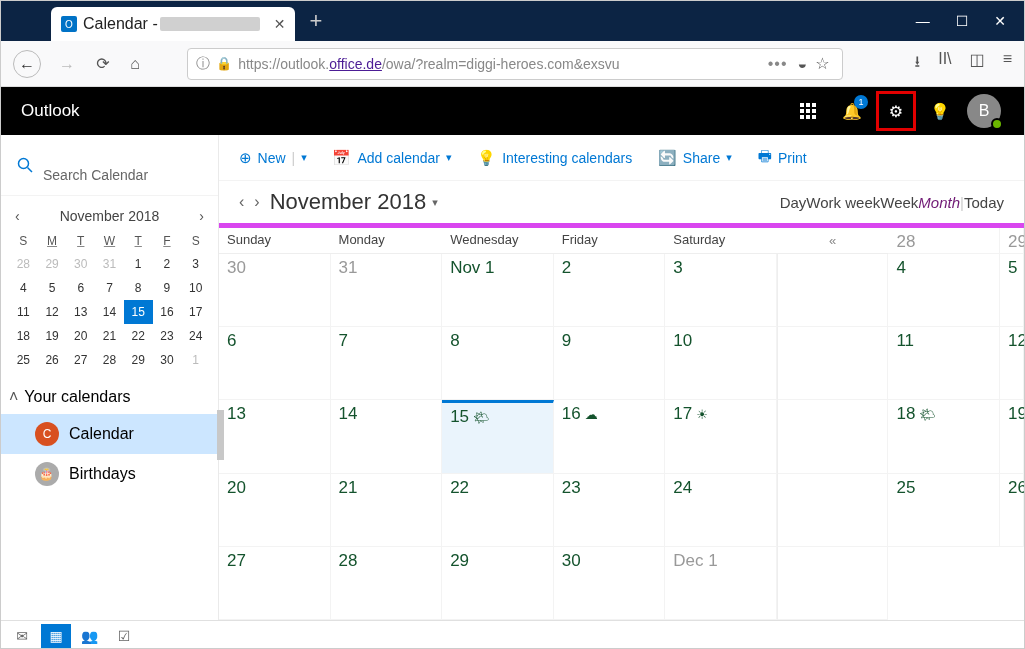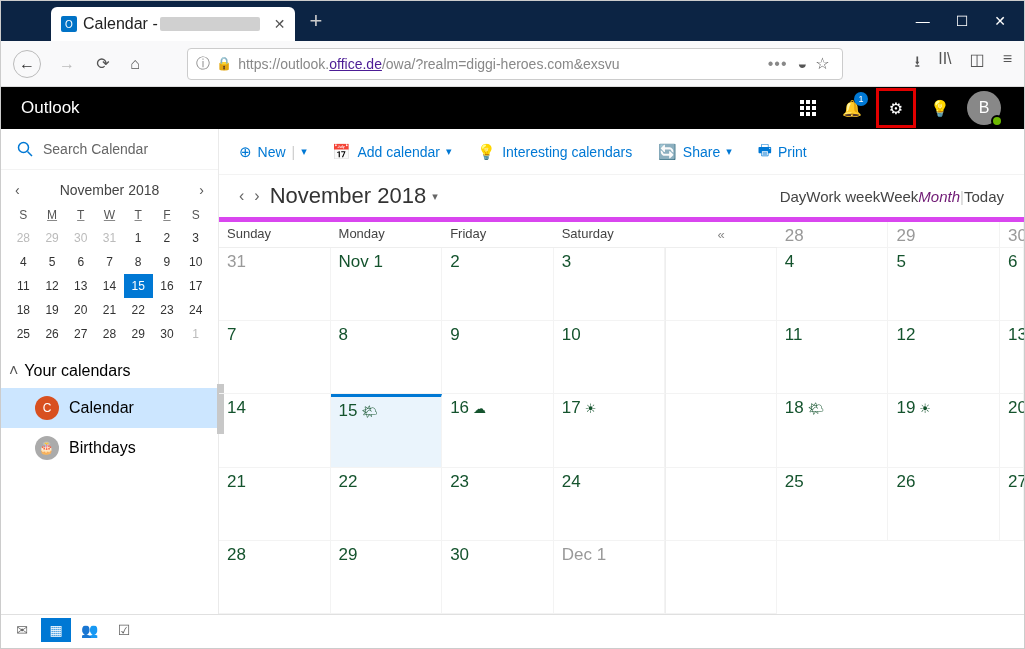--- a/index.html
+++ b/index.html
@@ -22,36 +22,36 @@
 .urlbox { flex: 1; display: flex; align-items: center; border: 1px solid #ccc; border-radius: 4px; height: 32px; padding: 0 8px; background: #fff; margin: 0 60px 0 30px; }
 .urlbox .info { color: #888; font-size: 14px; margin-right: 6px; }
 .urlbox .lock { color: #4caf50; margin-right: 6px; font-size: 13px; }
 .urlbox .urltext { flex: 1; font-size: 14px; color: #888; white-space: nowrap; overflow: hidden; }
 .urlbox .urltext .dark { color: #4c1d95; text-decoration: underline; }
 .urlbox .dots { color: #888; margin: 0 6px; letter-spacing: 1px; }
 .urlbox .pocket { color: #555; margin: 0 4px; }
 .rightaddr { display: flex; gap: 18px; color: #555; font-size: 16px; }
 
 
-.obar { background: #000; height: 42px; display: flex; align-items: center; color: #fff; padding: 0 20px; }
+.obar { background: #000; height: 48px; display: flex; align-items: center; color: #fff; padding: 0 20px; }
 .obar-title { font-size: 17px; font-weight: 400; }
 .obar-right { margin-left: auto; display: flex; align-items: center; gap: 4px; }
 .obar-icon { width: 40px; height: 40px; display: flex; align-items: center; justify-content: center; font-size: 16px; position: relative; cursor: pointer; }
 .grid9 { display: grid; grid-template-columns: repeat(3,4px); grid-template-rows: repeat(3,4px); gap: 2px; }
 .grid9 span { background: #fff; }
 .bell-badge { position: absolute; top: 4px; right: 4px; background: #0078d4; color: #fff; border-radius: 50%; width: 14px; height: 14px; font-size: 9px; display: flex; align-items: center; justify-content: center; }
 .gear-hl { border: 3px solid #e20000; }
 .avatar { width: 34px; height: 34px; border-radius: 50%; background: #888; display: flex; align-items: center; justify-content: center; font-size: 16px; position: relative; }
 .avatar-st { position: absolute; bottom: -2px; right: -2px; width: 12px; height: 12px; background: #6bb700; border-radius: 50%; border: 2px solid #000; }
 
 
 .content { display: flex; height: calc(649px - 40px - 46px - 48px - 30px); }
 .sidebar { width: 218px; border-right: 1px solid #eaeaea; display: flex; flex-direction: column; }
 .search { display: flex; align-items: center; padding: 12px 16px; color: #0078d4; gap: 10px; border-bottom: 1px solid #f3f3f3; }
-.search-text { color: #666; font-size: 14px; }
+.search-text { color: #666; font-size: 14px; margin-top: 20px; }
 .mini { padding: 6px 8px 8px 8px; }
 .mini-head { display: flex; align-items: center; justify-content: space-between; padding: 6px 6px; color: #444; }
 .mini-head span { font-size: 14px; }
 .mini-head .mchev { color: #555; font-size: 14px; }
 .mini-grid { display: grid; grid-template-columns: repeat(7, 1fr); text-align: center; font-size: 12px; }
 .mini-grid .dh { color: #555; padding: 4px 0; text-decoration: underline; text-decoration-color: transparent; }
 .mini-grid .dh.u { text-decoration-color: #888; }
 .mini-grid .d { padding: 5px 0; color: #333; cursor: pointer; }
 .mini-grid .d.prev, .mini-grid .d.next { color: #bbb; }
 .mini-grid .d.sel { background: #0078d4; color: #fff; }
@@ -291,20 +291,21 @@
         <span class="v">Week</span>
         <span class="v active">Month</span>
         <span class="sep">|</span>
         <span class="v">Today</span>
       </div>
     </div>
 
     <div class="calgrid" id="calgrid">
         <div class="gh">Sunday</div>
         <div class="gh">Monday</div>
+        <div class="gh">Wednesday</div>
         <div class="gh">Friday</div>
         <div class="gh">Saturday</div>
         <div class="gh collapse">«</div>
         <div class="cell">
           <span class="lbl">
             <span>28</span>
           </span>
         </div>
         <div class="cell">
           <span class="lbl">

